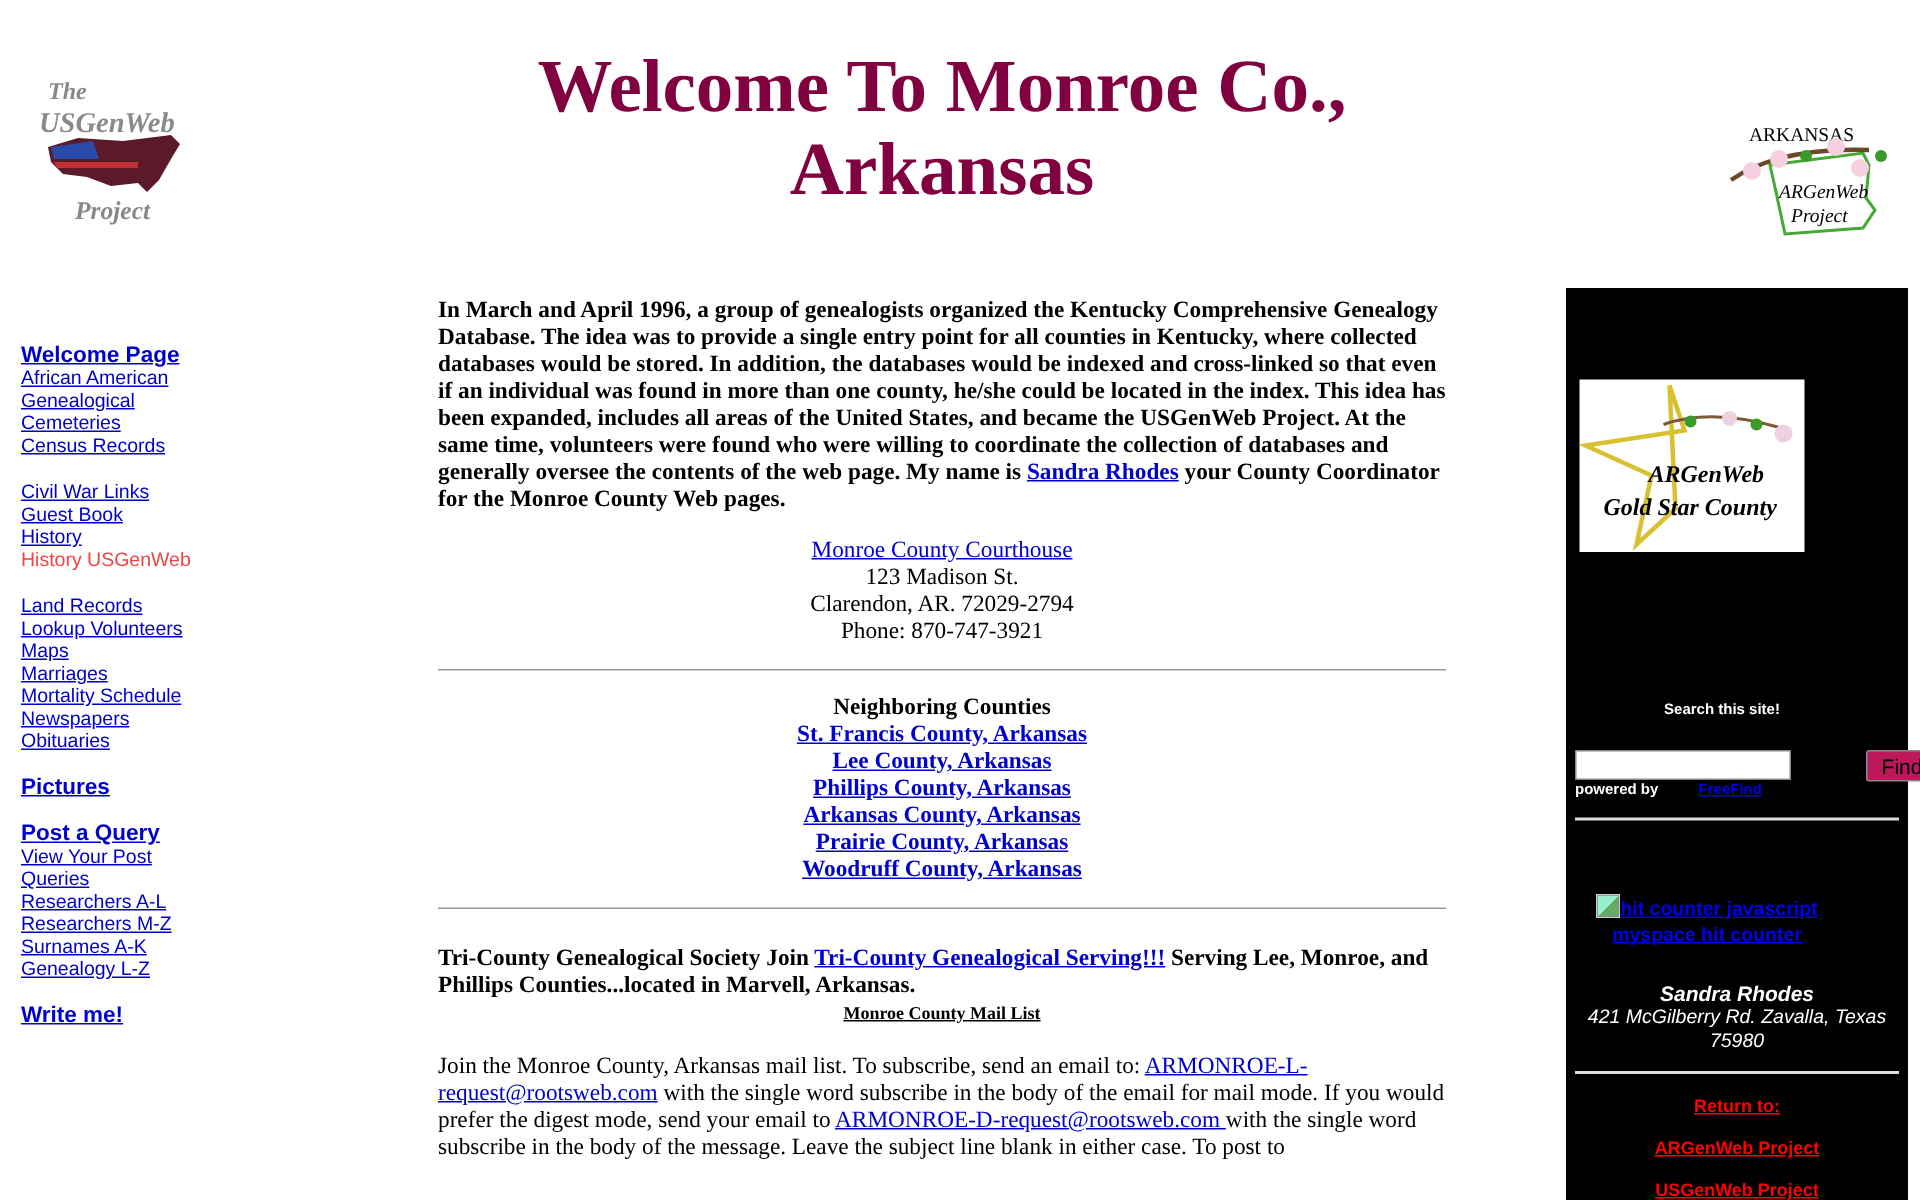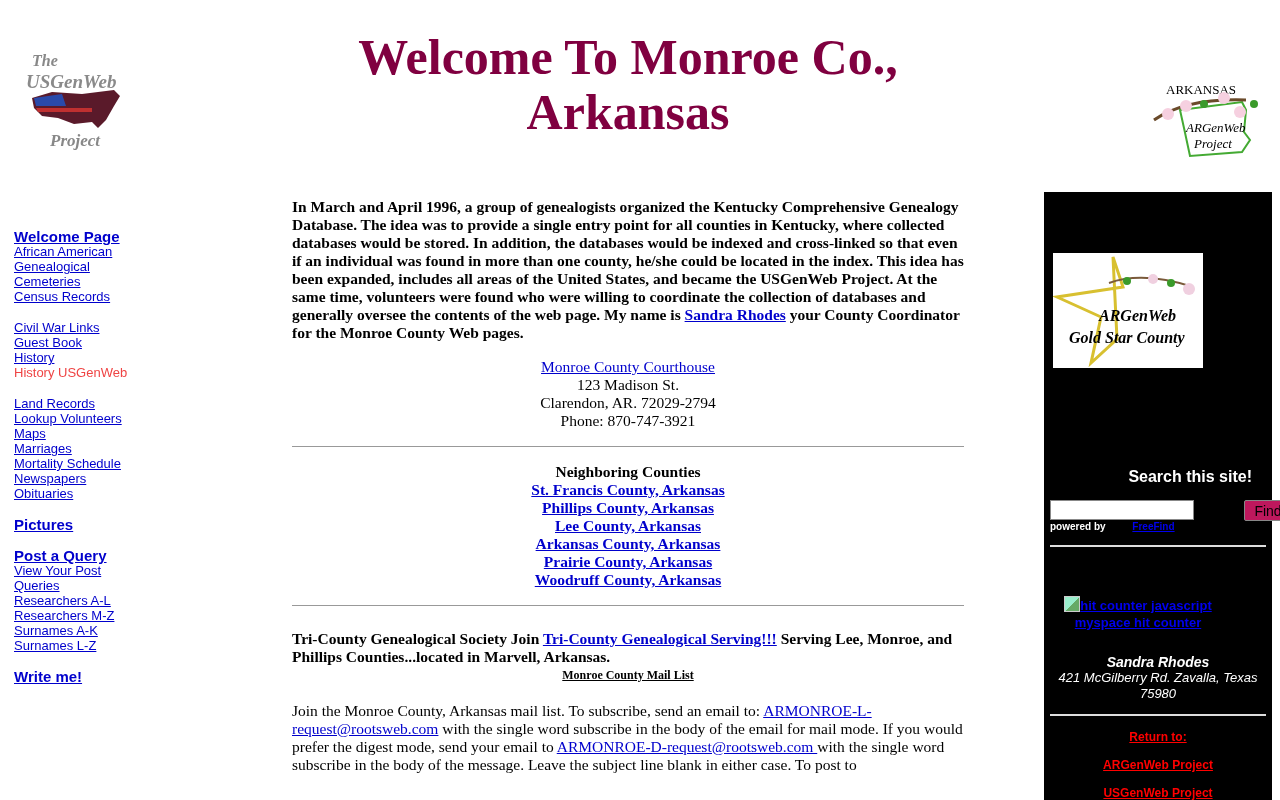--- a/index.html
+++ b/index.html
@@ -28,21 +28,21 @@
   #main hr { border:none; border-top:1px solid #999; margin:16px 0; }
   #main .neighbors-title { font-weight:bold; }
   #main .neighbors a { font-weight:bold; display:block; }
   #main .society { font-weight:bold; margin-top:24px; }
   #main .maillist-title { font-weight:bold; text-decoration:underline; font-size:12px; text-align:center; }
   #main .maillist-body { margin-top:18px; }
 
   
   #rightbar { left:1044px; top:192px; width:228px; height:608px; background:#000; color:#fff; font-family:"Liberation Sans", sans-serif; }
   #goldstar { position:absolute; left:9px; top:61px; width:150px; height:115px; background:#fff; }
-  #search-title { position:absolute; left:0; width:208px; top:276px; text-align:right; font-weight:bold; font-size:16px; }
+  #search-title { position:absolute; left:0; width:208px; top:276px; text-align:center; font-weight:bold; font-size:10px; }
   #search-input { position:absolute; left:6px; top:308px; width:138px; height:18px; border:1px solid #888; background:#fff; padding:0 2px; }
   #find-btn { position:absolute; left:152px; top:308px; width:48px; height:21px; background:#be185d; border:1px solid #888; border-radius:2px; font-family:"Liberation Sans", sans-serif; font-size:14px; padding:0;margin-left:48px; }
   #powered { position:absolute; left:6px; top:329px; font-size:10px; font-weight:bold; }
   #powered a { color:#0000ee;padding-left:24px; }
   .rhr { position:absolute; left:6px; width:216px; height:0; border-top:2px solid #ddd; }
   #counter { position:absolute; left:0; width:188px; top:369px; text-align:center; font-size:13px; font-weight:bold; line-height:17px;margin-top:35px; }
   #counter a { color:#0000ee; }
   .broken-img { display:inline-block; width:14px; height:14px; vertical-align:-2px; background:linear-gradient(135deg,#9ec 0 50%,#6a6 50% 100%); border:1px solid #ccc; }
   #coordinator { position:absolute; left:0; width:228px; top:462px; text-align:center; font-style:italic; font-size:13px; line-height:16px; }
   #coordinator .name { font-weight:bold; font-size:14px; }
@@ -103,42 +103,42 @@
   <a href="#">Obituaries</a>
   <div class="gap"></div>
   <a href="#" class="bold">Pictures</a>
   <div class="gap"></div>
   <a href="#" class="bold">Post a Query</a>
   <a href="#">View Your Post</a>
   <a href="#">Queries</a>
   <a href="#">Researchers A-L</a>
   <a href="#">Researchers M-Z</a>
   <a href="#">Surnames A-K</a>
-  <a href="#">Surnames L-Z</a>
+  <a href="#">Genealogy L-Z</a>
   <div class="gap"></div>
   <a href="#" class="bold">Write me!</a>
 </nav>
 
 <main id="main" class="abs">
   <p class="intro"><span>In March and April 1996, a group of genealogists organized the Kentucky Comprehensive Genealogy Database. The idea was to provide a single entry point for all counties in Kentucky, where collected databases would be stored. In addition, the databases would be indexed and cross-linked so that even if an individual was found in more than one county, he/she could be located in the index. This idea has been expanded, includes all areas of the United States, and became the USGenWeb Project. At the same time, volunteers were found who were willing to coordinate the collection of databases and generally oversee the contents of the web page. My name is </span><a href="#">Sandra Rhodes</a><span> your County Coordinator for the Monroe County Web pages.</span></p>
 
   <div class="center address">
     <a href="#">Monroe County Courthouse</a><br>
     <span>123 Madison St.</span><br>
     <span>Clarendon, AR. 72029-2794</span><br>
     <span>Phone: 870-747-3921</span>
   </div>
 
   <hr>
 
   <div class="center neighbors">
     <div class="neighbors-title">Neighboring Counties</div>
     <a href="#">St. Francis County, Arkansas</a>
+    <a href="#">Lee County, Arkansas</a>
     <a href="#">Phillips County, Arkansas</a>
-    <a href="#">Lee County, Arkansas</a>
     <a href="#">Arkansas County, Arkansas</a>
     <a href="#">Prairie County, Arkansas</a>
     <a href="#">Woodruff County, Arkansas</a>
   </div>
 
   <hr>
 
   <div class="society"><span>Tri-County Genealogical Society Join </span><a href="#">Tri-County Genealogical Serving!!!</a><span> Serving Lee, Monroe, and Phillips Counties...located in Marvell, Arkansas.</span></div>
 
   <div class="maillist-title">Monroe County Mail List</div>

